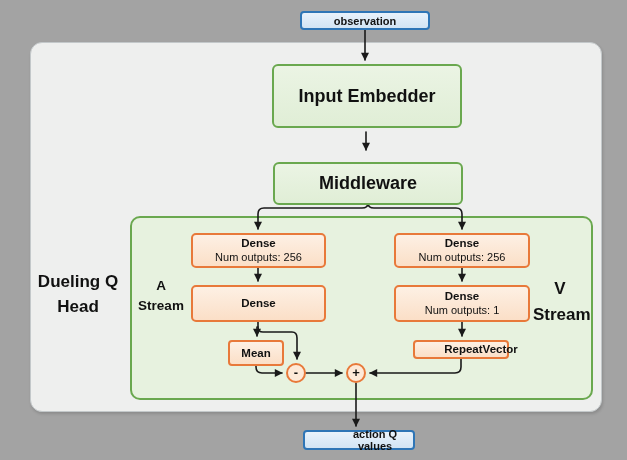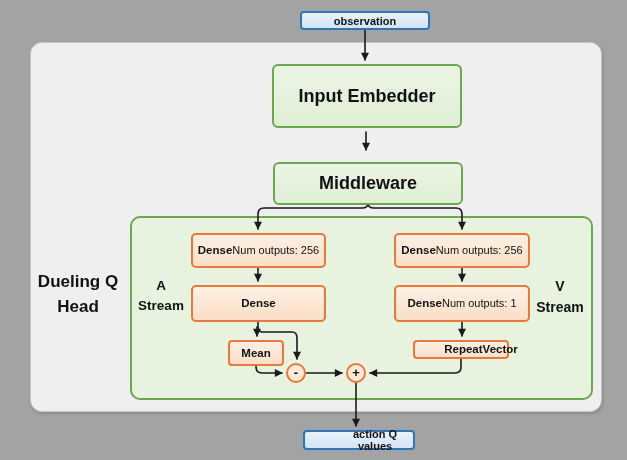--- a/index.html
+++ b/index.html
@@ -25,34 +25,34 @@
     font-weight:bold;font-size:11px;
   }
   .box-green{
     background:linear-gradient(180deg,#ebf4e4 0%,#e0eed6 100%);
     border:2px solid #6aa84f;border-radius:6px;
     font-weight:bold;font-size:18px;
   }
   .box-orange{
     background:linear-gradient(180deg,#fdf0e4 0%,#fbdfc7 100%);
     border:2px solid #e8793a;border-radius:5px;
-    flex-direction:row;line-height:1.25;
+    flex-direction:column;line-height:1.25;
   }
   .box-orange .t{font-weight:bold;font-size:11.5px;}
   .box-orange .s{font-size:11px;}
   .small-orange{font-weight:bold;font-size:11.5px;border-radius:4px;}
   .op-circle{
     width:20px;height:20px;border-radius:50%;
     background:#fde9d8;border:2.5px solid #e8793a;
     font-weight:bold;font-size:13px;line-height:1;padding-bottom:1px;
   }
   .side-label{font-weight:bold;z-index:10;text-align:center;line-height:1.45;}
   .lbl-head{left:26px;top:270px;width:104px;font-size:17px;}
   .lbl-a{left:135px;top:276px;width:52px;font-size:13.5px;line-height:1.5;}
-  .lbl-v{left:533px;top:276px;width:54px;font-size:14px;line-height:1.5;}
+  .lbl-v{left:533px;top:276px;width:54px;font-size:17px;line-height:1.5;}
   .n-observation{left:300px;top:11px;width:130px;height:19px;}
   .n-embedder{left:272px;top:64px;width:190px;height:64px;}
   .n-middleware{left:273px;top:162px;width:190px;height:43px;}
   .n-adense1{left:191px;top:233px;width:135px;height:35px;}
   .n-adense2{left:191px;top:285px;width:135px;height:37px;}
   .n-vdense1{left:394px;top:233px;width:136px;height:35px;}
   .n-vdense2{left:394px;top:285px;width:136px;height:37px;}
   .n-mean{left:228px;top:340px;width:56px;height:26px;}
   .n-repeat{left:413px;top:340px;width:96px;height:19px;padding-left:40px;}
   .n-minus{left:286px;top:363px;}

